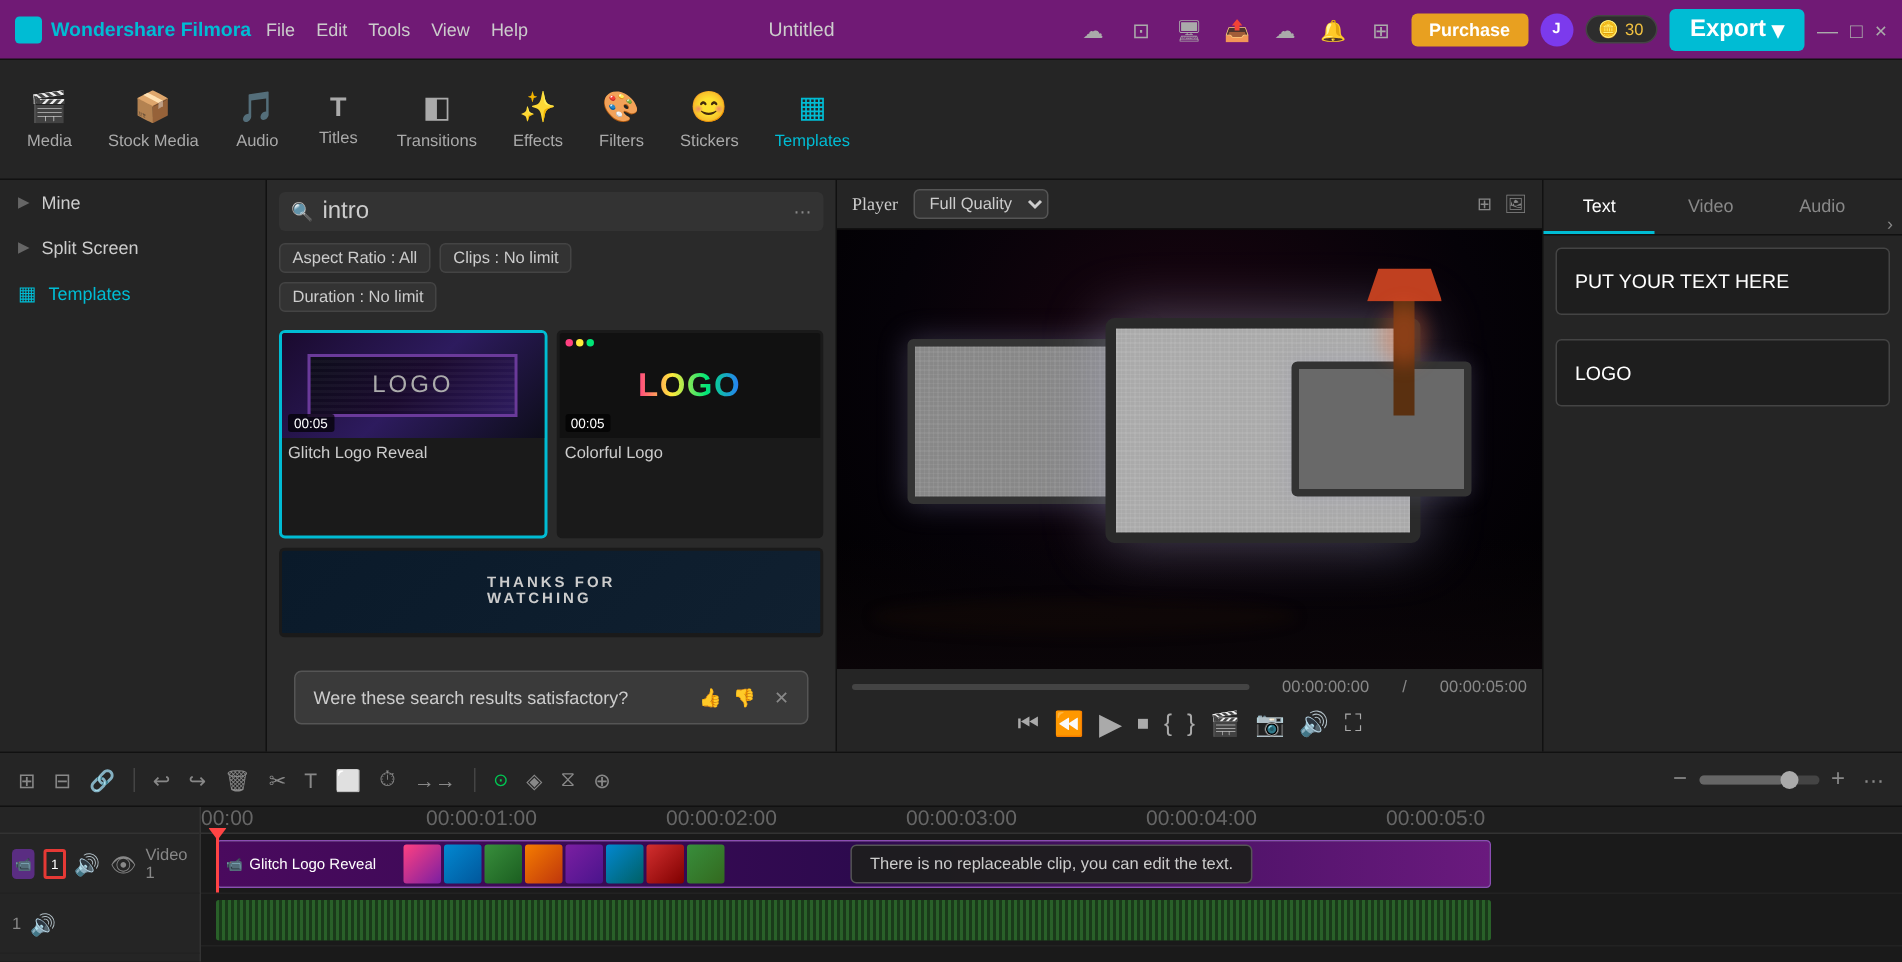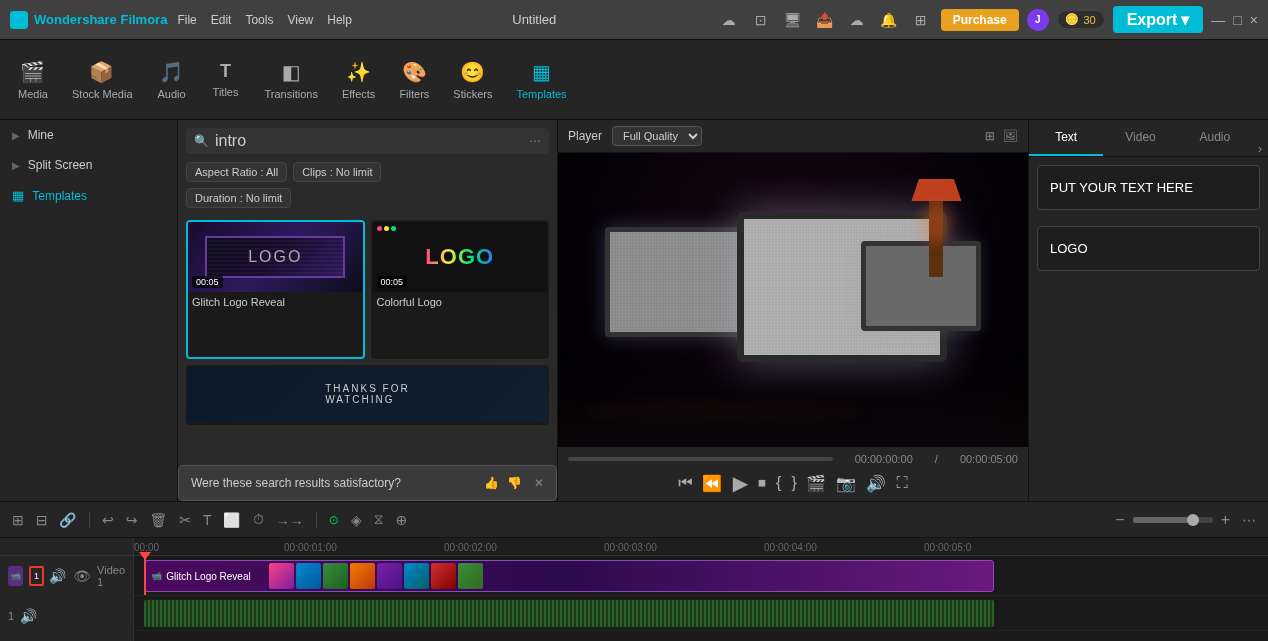--- a/index.html
+++ b/index.html
@@ -1,19 +1,19 @@
 <!DOCTYPE html>
 <html><head>
   <meta charset="utf-8">
   <style>
     * { box-sizing: border-box; margin: 0; padding: 0; }
     body { background: #1a1a1a; color: #e0e0e0; font-family: 'Segoe UI', Arial, sans-serif; font-size: 12px; overflow: hidden; width: 1268px; height: 641px; }
     
     
-    .titlebar { display: flex; align-items: center; background: #404040; height: 40px; padding: 0 10px; gap: 10px; border-bottom: 1px solid #111; }
+    .titlebar { display: flex; align-items: center; background: #701a75; height: 40px; padding: 0 10px; gap: 10px; border-bottom: 1px solid #111; }
     .app-logo { display: flex; align-items: center; gap: 6px; color: #00bcd4; font-weight: bold; font-size: 13px; }
     .logo-icon { width: 18px; height: 18px; background: #00bcd4; border-radius: 3px; }
     .menu-items { display: flex; gap: 14px; color: #ccc; font-size: 12px; }
     .menu-item { cursor: pointer; }
     .title-center { flex: 1; text-align: center; color: #ccc; font-size: 13px; }
     .titlebar-right { display: flex; align-items: center; gap: 8px; }
     .icon-btn { width: 24px; height: 24px; display: flex; align-items: center; justify-content: center; color: #aaa; cursor: pointer; font-size: 14px; }
     .purchase-btn { background: #e8a020; color: #fff; border: none; padding: 4px 12px; border-radius: 4px; cursor: pointer; font-size: 12px; font-weight: bold; }
     .user-avatar { width: 22px; height: 22px; background: #7c3aed; border-radius: 50%; display: flex; align-items: center; justify-content: center; color: #fff; font-size: 10px; font-weight: bold; }
     .points-badge { background: #2d2d2d; border: 1px solid #444; border-radius: 10px; padding: 2px 8px; font-size: 11px; color: #f0c040; display: flex; align-items: center; gap: 4px; }
@@ -47,29 +47,29 @@
     .template-card.selected { border-color: #00bcd4; }
     .template-thumb { width: 100%; height: 70px; background: #333; display: flex; align-items: center; justify-content: center; position: relative; overflow: hidden; }
     .template-thumb-glitch { background: linear-gradient(135deg, #1a0a2e, #2d1b5e, #0d0d1a); }
     .template-thumb-logo { background: linear-gradient(135deg, #1a2a1a, #0a3a1a); }
     .template-label { font-size: 11px; color: #ccc; padding: 4px 4px; white-space: nowrap; overflow: hidden; text-overflow: ellipsis; }
     .template-duration { position: absolute; bottom: 4px; left: 4px; background: rgba(0,0,0,0.7); color: #fff; font-size: 9px; padding: 1px 4px; border-radius: 2px; }
     .template-dots { position: absolute; top: 4px; left: 4px; display: flex; gap: 2px; }
     .dot { width: 5px; height: 5px; border-radius: 50%; }
     
     
-    .feedback-bar { position: absolute; bottom: 0; left: 0; right: 0; background: #3a3a3a; border: 1px solid #555; border-radius: 5px; margin: 0; padding: 10px 12px; display: flex; align-items: center; gap: 8px; font-size: 12px; color: #ccc; }
+    .feedback-bar { position: absolute; bottom: 0; left: 0; right: 0; background: #3a3a3a; border: 1px solid #555; border-radius: 5px; margin: 18px; padding: 10px 12px; display: flex; align-items: center; gap: 8px; font-size: 12px; color: #ccc; }
     .feedback-icons { display: flex; gap: 8px; margin-left: auto; }
     .feedback-icon { cursor: pointer; color: #888; }
     .feedback-close { cursor: pointer; color: #888; margin-left: 4px; }
     
     
     .player-panel { flex: 1; background: #1a1a1a; display: flex; flex-direction: column; }
     .player-header { display: flex; align-items: center; gap: 10px; padding: 6px 10px; background: #252525; border-bottom: 1px solid #111; }
-    .player-label { color: #ccc; font-size: 12px; }
+    .player-label { color: #ccc; font-size: 12px; font-family: Liberation Serif, serif; }
     .quality-select { background: #333; border: 1px solid #555; color: #ccc; padding: 2px 6px; border-radius: 4px; font-size: 11px; cursor: pointer; }
     .player-icons { display: flex; gap: 8px; color: #888; margin-left: auto; }
     .player-area { flex: 1; background: #0d0d0d; position: relative; display: flex; align-items: center; justify-content: center; overflow: hidden; }
     .video-bg { width: 100%; height: 100%; background: radial-gradient(ellipse at center, #1a0a2e 0%, #0d0507 70%); position: relative; overflow: hidden; }
     .player-controls { background: #252525; padding: 6px 10px; }
     .progress-bar-container { display: flex; align-items: center; gap: 22px; margin-bottom: 6px; }
     .progress-bar { flex: 1; height: 4px; background: #444; border-radius: 2px; position: relative; cursor: pointer; }
     .progress-fill { width: 0%; height: 100%; background: #00bcd4; border-radius: 2px; }
     .time-display { font-size: 11px; color: #888; white-space: nowrap; }
     .control-buttons { display: flex; align-items: center; gap: 10px; justify-content: center; }
@@ -87,21 +87,21 @@
     .timeline { height: 170px; background: #1a1a1a; border-top: 1px solid #111; display: flex; flex-direction: column; }
     .timeline-toolbar { display: flex; align-items: center; gap: 4px; padding: 4px 8px; background: #252525; border-bottom: 1px solid #111; height: 36px; }
     .tl-btn { color: #888; cursor: pointer; font-size: 14px; background: none; border: none; padding: 2px 4px; }
     .tl-sep { width: 1px; height: 16px; background: #444; margin: 0 4px; }
     .tl-btn.active { color: #00c853; }
     .timeline-content { display: flex; flex: 1; overflow: hidden; }
     .track-labels { width: 134px; background: #252525; flex-shrink: 0; border-right: 1px solid #333; }
     .track-label { height: 40px; display: flex; align-items: center; padding: 0 8px; gap: 6px; font-size: 11px; color: #888; border-bottom: 1px solid #222; }
     .track-area { flex: 1; overflow-x: auto; position: relative; }
     .time-ruler { height: 18px; background: #1e1e1e; border-bottom: 1px solid #333; display: flex; align-items: flex-end; padding-bottom: 2px; position: relative; }
-    .ruler-mark { position: absolute; bottom: 2px; font-size: 10px; color: #666; white-space: nowrap; }
+    .ruler-mark { position: absolute; bottom: 2px; font-size: 14px; color: #666; white-space: nowrap; }
     .tracks-container { position: relative; min-width: 900px; }
     .track-row { height: 40px; border-bottom: 1px solid #222; position: relative; }
     .track-clip { position: absolute; height: 32px; top: 4px; border-radius: 3px; overflow: hidden; display: flex; align-items: center; }
     .clip-glitch { background: linear-gradient(90deg, #4a0a5e, #2d0a4e, #6a1a7e); border: 1px solid #8b4db3; left: 10px; width: 850px; }
     .clip-label { color: #fff; font-size: 10px; padding: 0 6px; white-space: nowrap; display: flex; align-items: center; gap: 4px; }
     .waveform-row { height: 35px; border-bottom: 1px solid #222; position: relative; }
     .waveform { position: absolute; left: 10px; width: 850px; height: 27px; top: 4px; background: #1a3a1a; border-radius: 2px; overflow: hidden; }
     .waveform-visual { width: 100%; height: 100%; background: repeating-linear-gradient(90deg, #2d6a2d 0px, #2d6a2d 2px, #1a3a1a 2px, #1a3a1a 4px); opacity: 0.8; }
     .playhead { position: absolute; top: 0; left: 10px; width: 2px; height: 100%; background: #ff4444; z-index: 10; }
     .playhead-top { position: absolute; top: -4px; left: -5px; width: 12px; height: 8px; background: #ff4444; clip-path: polygon(0 0, 100% 0, 50% 100%); }
@@ -245,21 +245,21 @@
             <div class="dot" style="background:#ffeb3b;"></div>
             <div class="dot" style="background:#00e676;"></div>
           </div>
           <div class="template-duration" style="bottom:4px;left:4px;background:rgba(0,0,0,0.7);color:#fff;font-size:9px;padding:1px 4px;border-radius:2px;position:absolute;">00:05</div>
         </div>
         <div class="template-label">Colorful Logo</div>
       </div>
 
       <div class="template-card" style="grid-column: 1 / -1; height: 60px; overflow:hidden;">
         <div style="width:100%;height:55px;background:linear-gradient(135deg,#0a1a2a,#102030);display:flex;align-items:center;justify-content:center;position:relative;overflow:hidden;">
-          <span style="color:#ccc;font-size:10px;font-weight:normal;letter-spacing:2px;text-transform:uppercase;">THANKS FOR<br>WATCHING</span>
+          <span style="color:#ccc;font-size:10px;font-weight:bold;letter-spacing:2px;text-transform:uppercase;">THANKS FOR<br>WATCHING</span>
         </div>
       </div>
     </div>
 
     <div class="feedback-bar">
       <span>Were these search results satisfactory?</span>
       <div class="feedback-icons">
         <span class="feedback-icon">👍</span>
         <span class="feedback-icon">👎</span>
         <span class="feedback-close">✕</span>
@@ -419,20 +419,23 @@
               <div style="width:25px;height:26px;background:linear-gradient(135deg,#0288d1,#01579b);border-radius:2px;flex-shrink:0;"></div>
               <div style="width:25px;height:26px;background:linear-gradient(135deg,#388e3c,#1b5e20);border-radius:2px;flex-shrink:0;"></div>
               <div style="width:25px;height:26px;background:linear-gradient(135deg,#f57c00,#bf360c);border-radius:2px;flex-shrink:0;"></div>
               <div style="width:25px;height:26px;background:linear-gradient(135deg,#7b1fa2,#4a148c);border-radius:2px;flex-shrink:0;"></div>
               <div style="width:25px;height:26px;background:linear-gradient(135deg,#0288d1,#006064);border-radius:2px;flex-shrink:0;"></div>
               <div style="width:25px;height:26px;background:linear-gradient(135deg,#d32f2f,#7f0000);border-radius:2px;flex-shrink:0;"></div>
               <div style="width:25px;height:26px;background:linear-gradient(135deg,#388e3c,#33691e);border-radius:2px;flex-shrink:0;"></div>
             </div>
           </div>
 
+          <div class="tooltip-bar">
+            <span>There is no replaceable clip, you can edit the text.</span>
+          </div>
         </div>
 
         <div class="waveform-row">
           <div class="waveform">
             <div class="waveform-visual"></div>
           </div>
         </div>
       </div>
     </div>
   </div>

